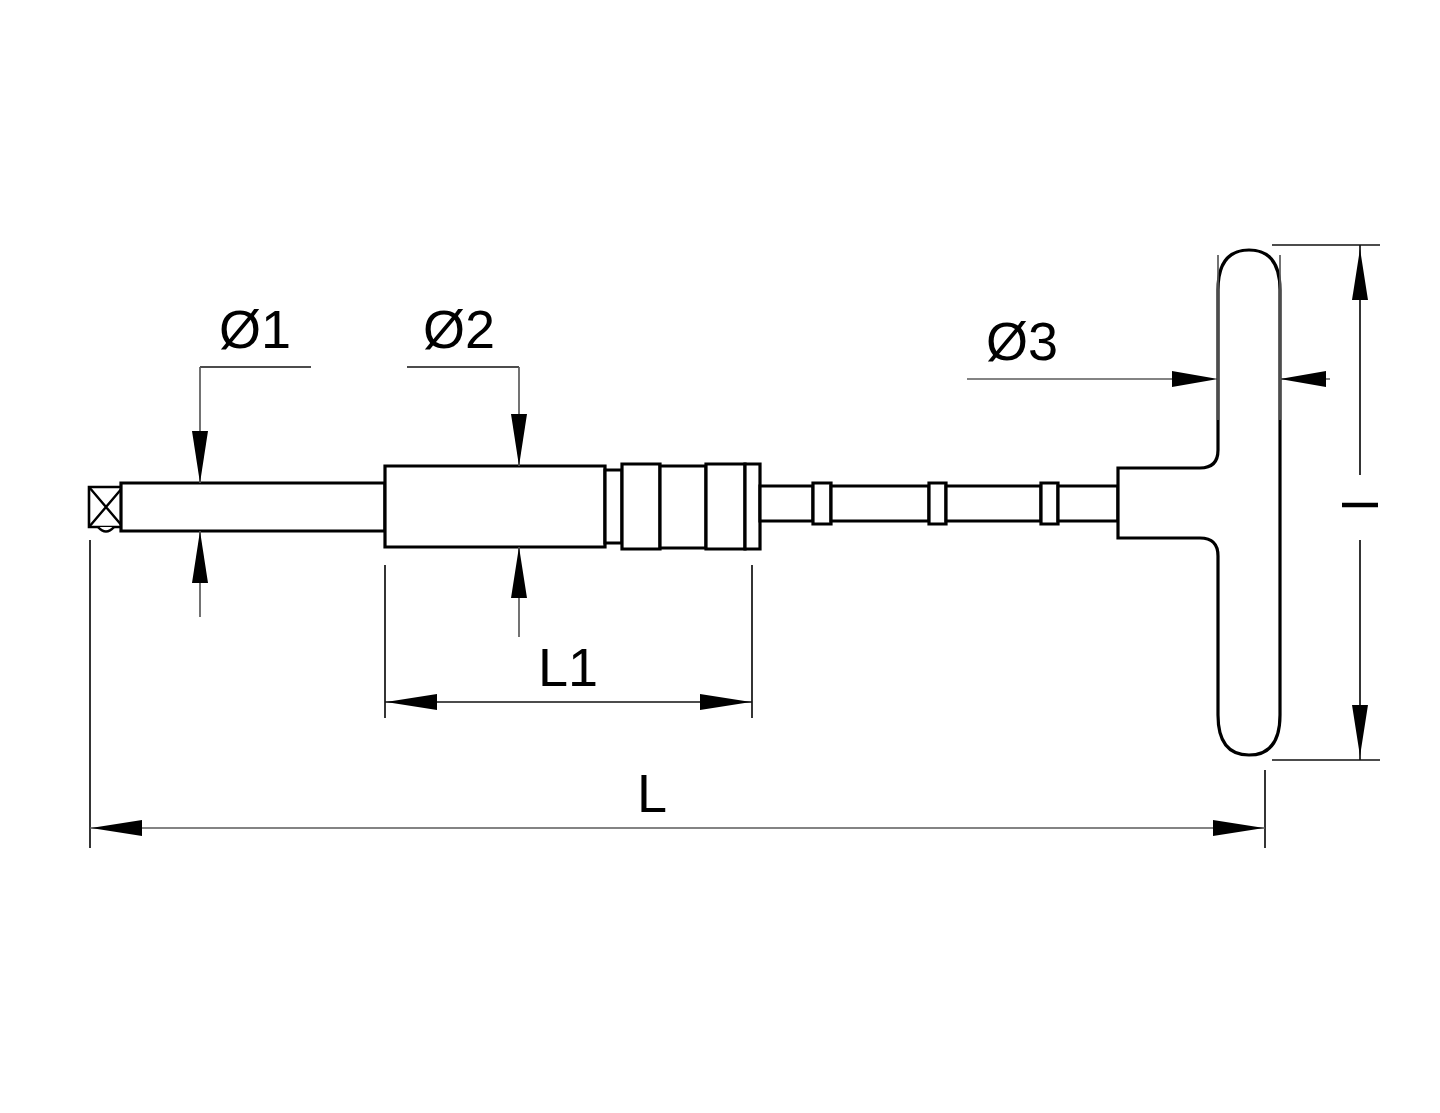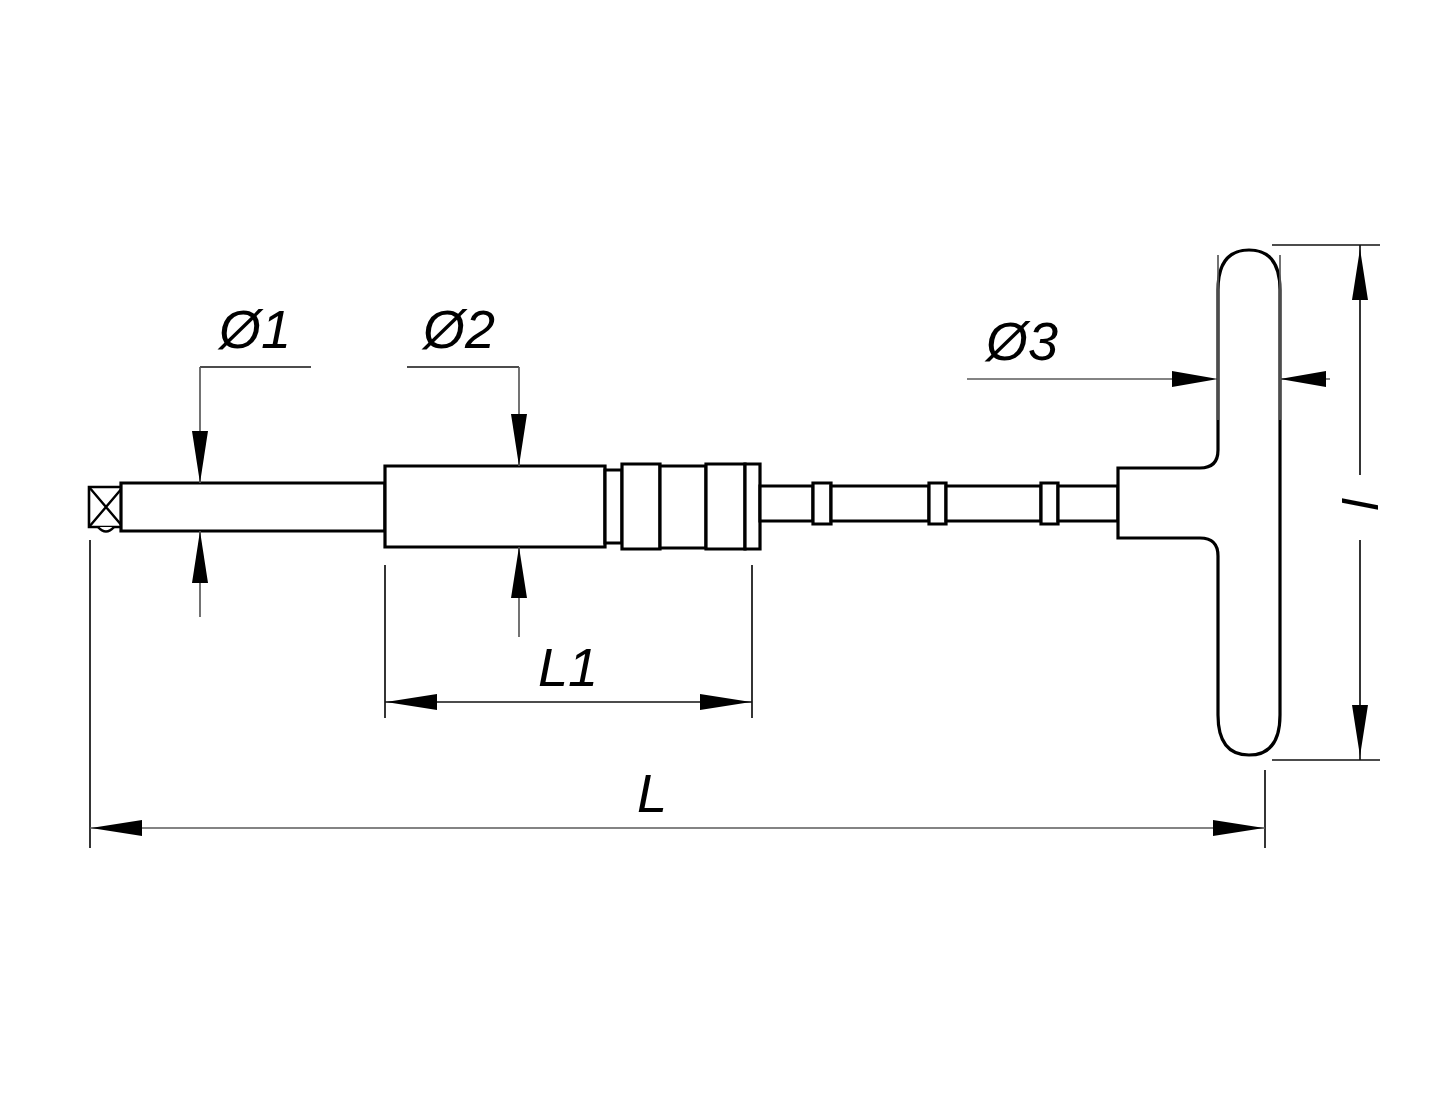--- a/index.html
+++ b/index.html
@@ -9,21 +9,20 @@
   }
   body {
     font-family: "Liberation Sans", sans-serif;
   }
   #drawing-root {
     position: relative;
     width: 1440px;
     height: 1113px;
     background: #ffffff;
     overflow: hidden;
-    font-style: italic;
   }
   svg#tech-drawing {
     display: block;
     width: 1440px;
     height: 1113px;
   }
   .part-outline {
     fill: #ffffff;
     stroke: #000000;
     stroke-width: 3.2;

